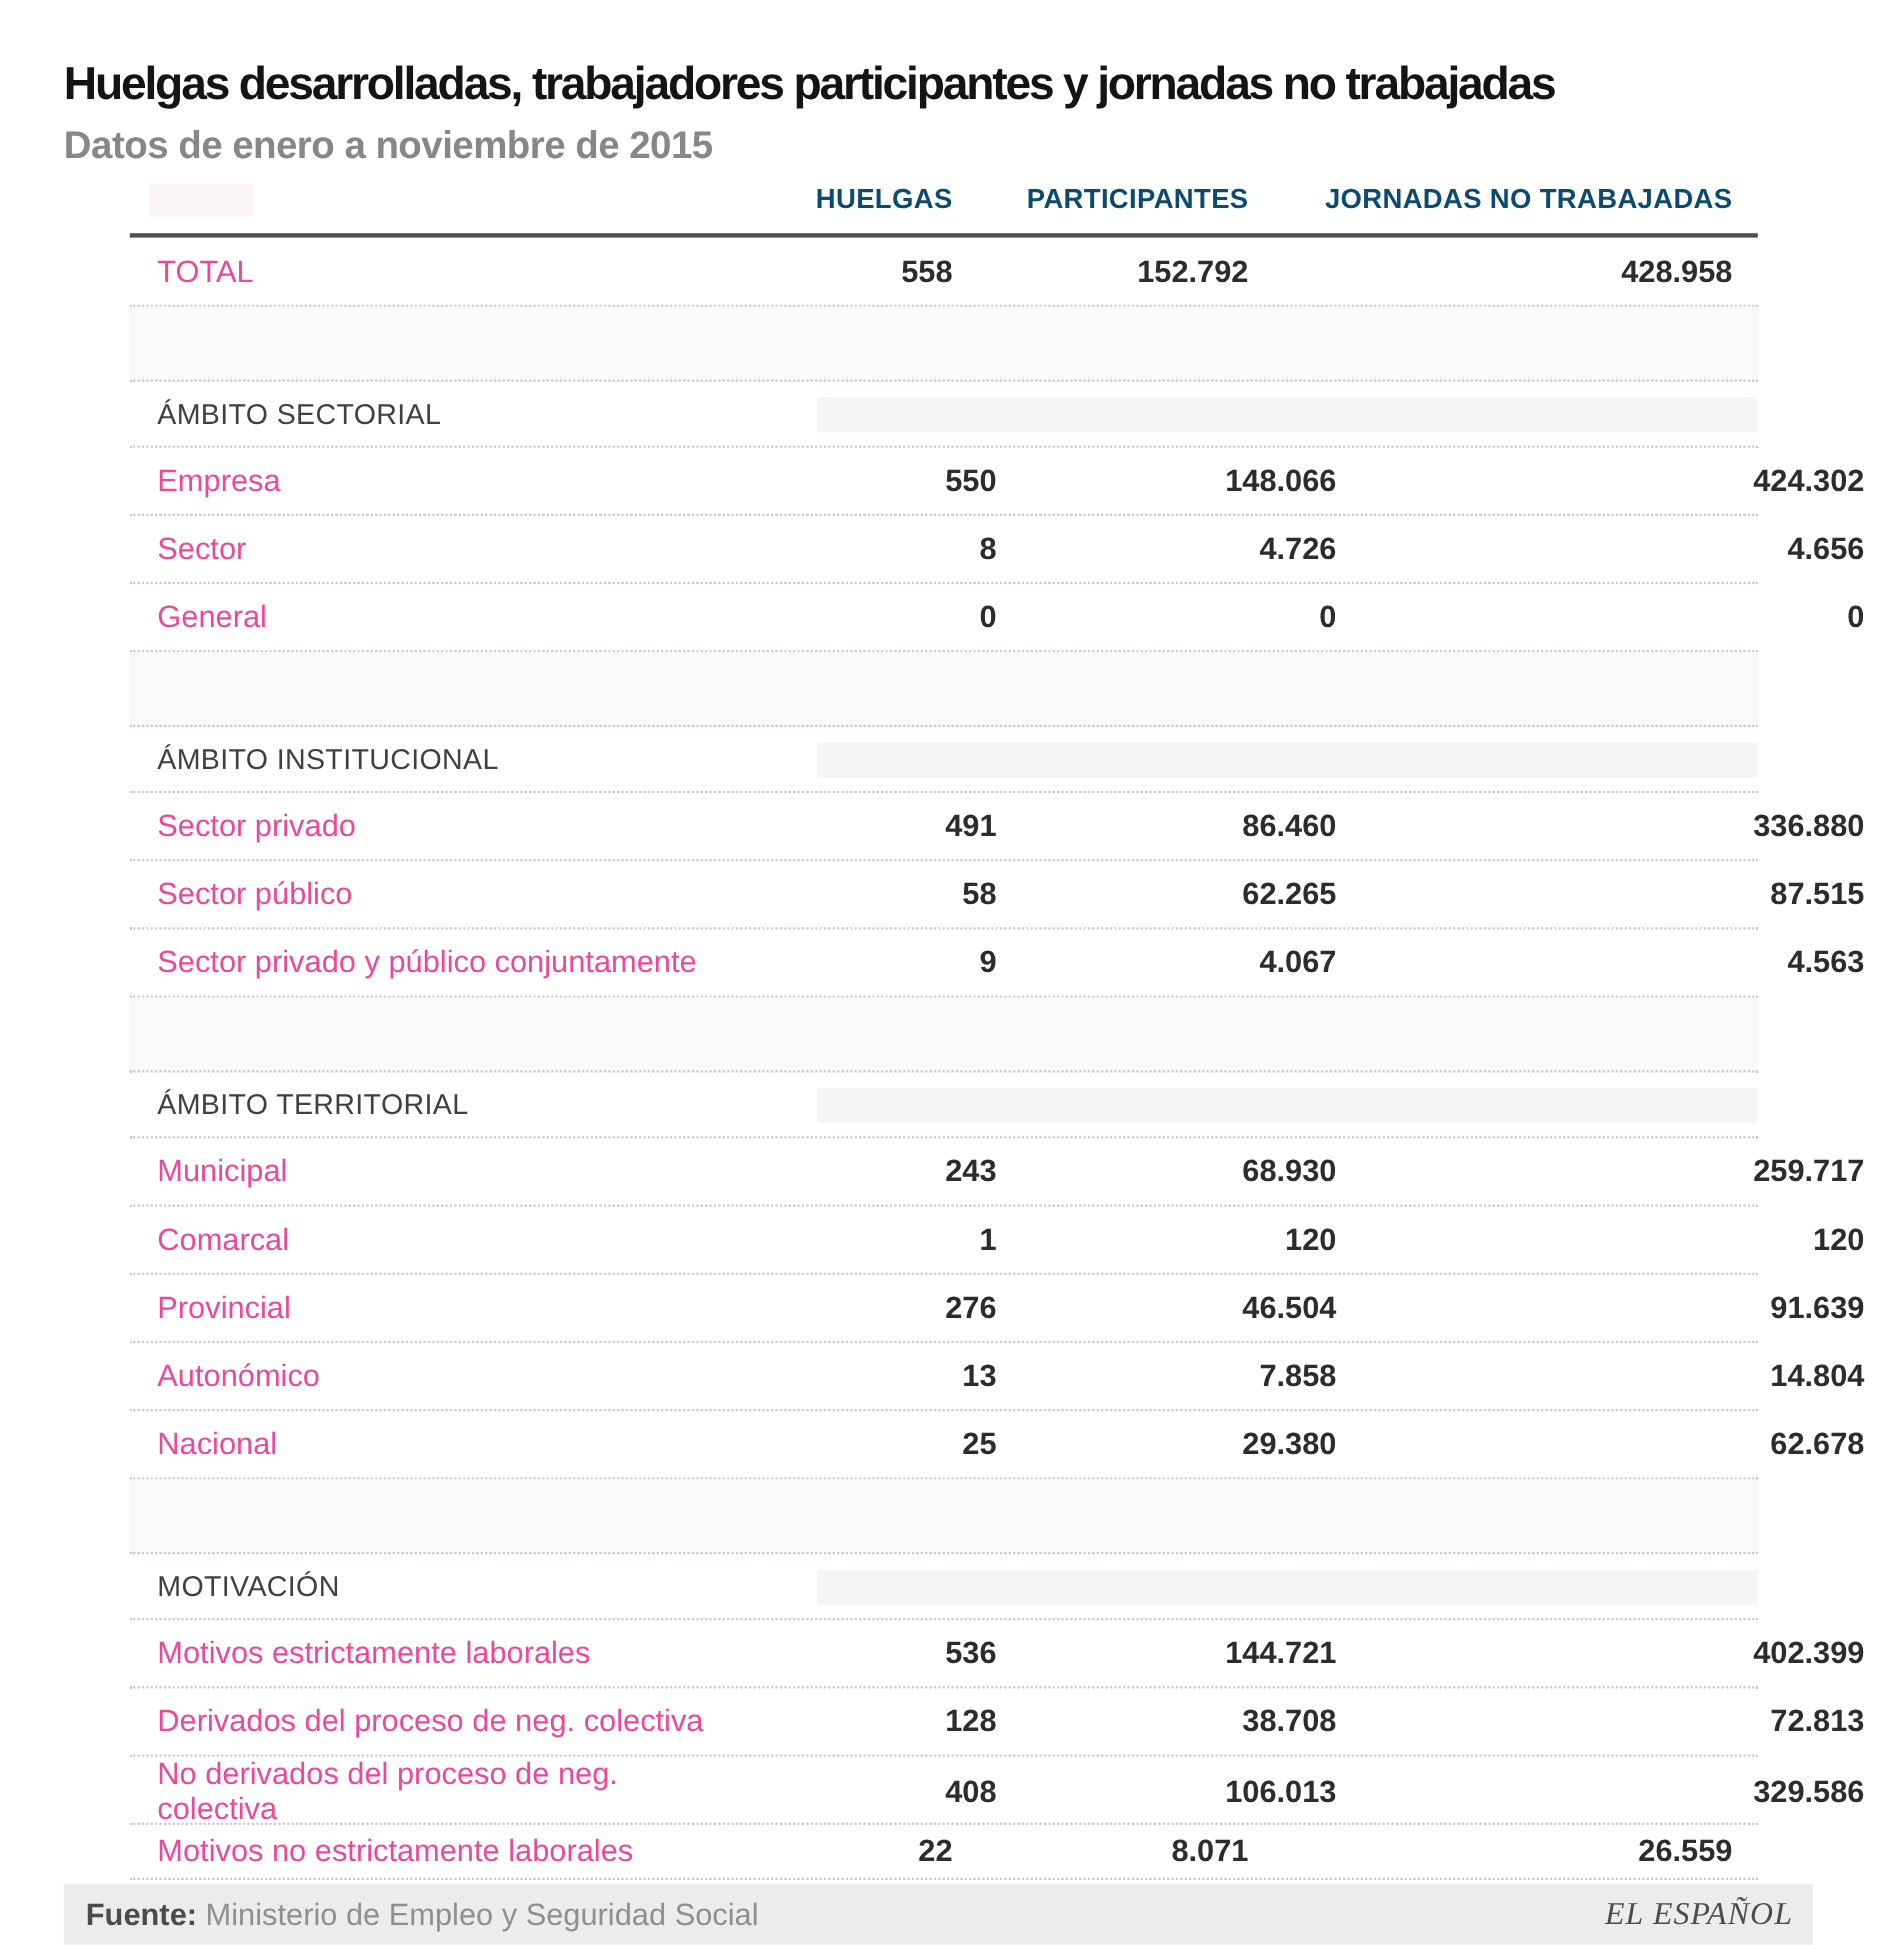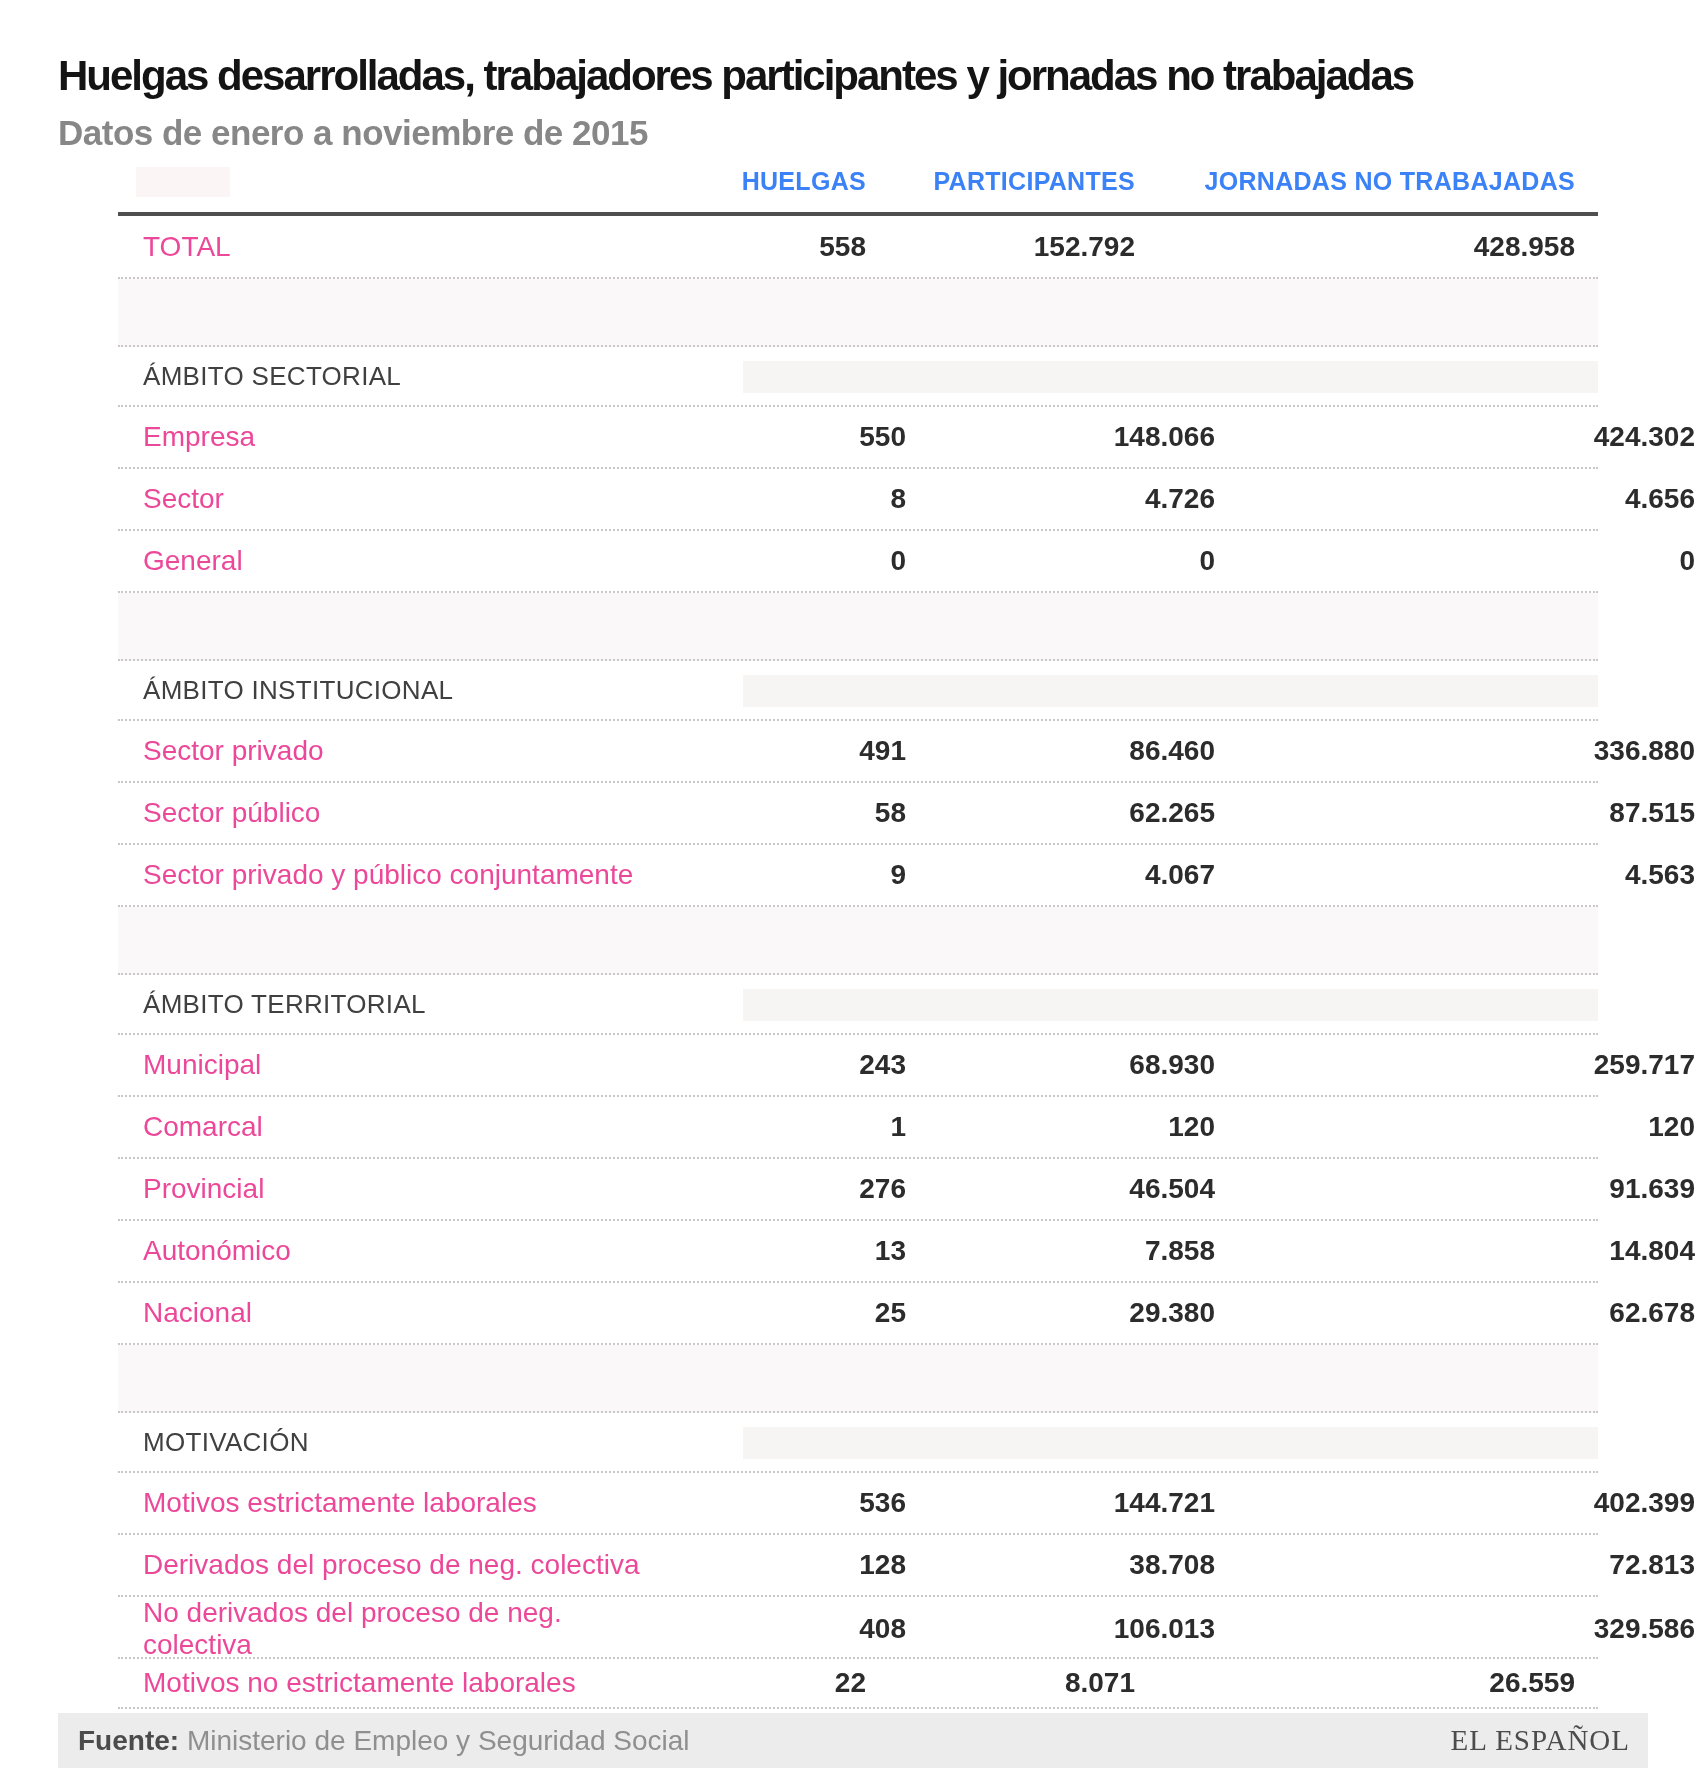--- a/index.html
+++ b/index.html
@@ -31,21 +31,21 @@
   }
   .c0 { padding-left:25px; text-align:left; }
   .c1, .c2, .c3 { text-align:right; }
   .c3 { padding-right:23px; }
 
   .thead {
     height:66px;
     border-bottom:4px solid #4f4f4f;
     position:relative;
   }
-  .th { font-size:25px; font-weight:bold; color:#3b82f6; letter-spacing:0.3px; }
+  .th { font-size:25px; font-weight:bold; color:#0c4a6e; letter-spacing:0.3px; }
   .ghost-box {
     position:absolute; left:18px; top:17px; width:94px; height:30px;
     background:#fcf5f5;
   }
 
   .row { border-bottom:2px dotted #cbc7c7; }
   .r-total { height:63px; }
   .r-data  { height:62px;gap:40px; }
   .r-last  { height:50px; }
   .r-blank { height:68px; background:#faf8f8; }
@@ -66,21 +66,21 @@
     width:1590px; height:55px;
     background:#ececec;
     display:flex; align-items:center; justify-content:space-between;
     padding:0 18px 0 20px;
     box-sizing:border-box;
   }
   .source { font-size:28px; color:#8f8f8f; }
   .source .src-label { font-weight:bold; color:#4b4b4b; }
   .brand {
     font-family:"Liberation Serif", serif;
-    font-size:29px; color:#4c4c4c; letter-spacing:1px;
+    font-size:29px; color:#4c4c4c; letter-spacing:1px;font-style:italic;
   }
 </style>
 </head>
 <body>
 
 <h1 class="title">Huelgas desarrolladas, trabajadores participantes y jornadas no trabajadas</h1>
 <h2 class="subtitle">Datos de enero a noviembre de 2015</h2>
 
 <div class="table">
   <div class="grid-row thead">

